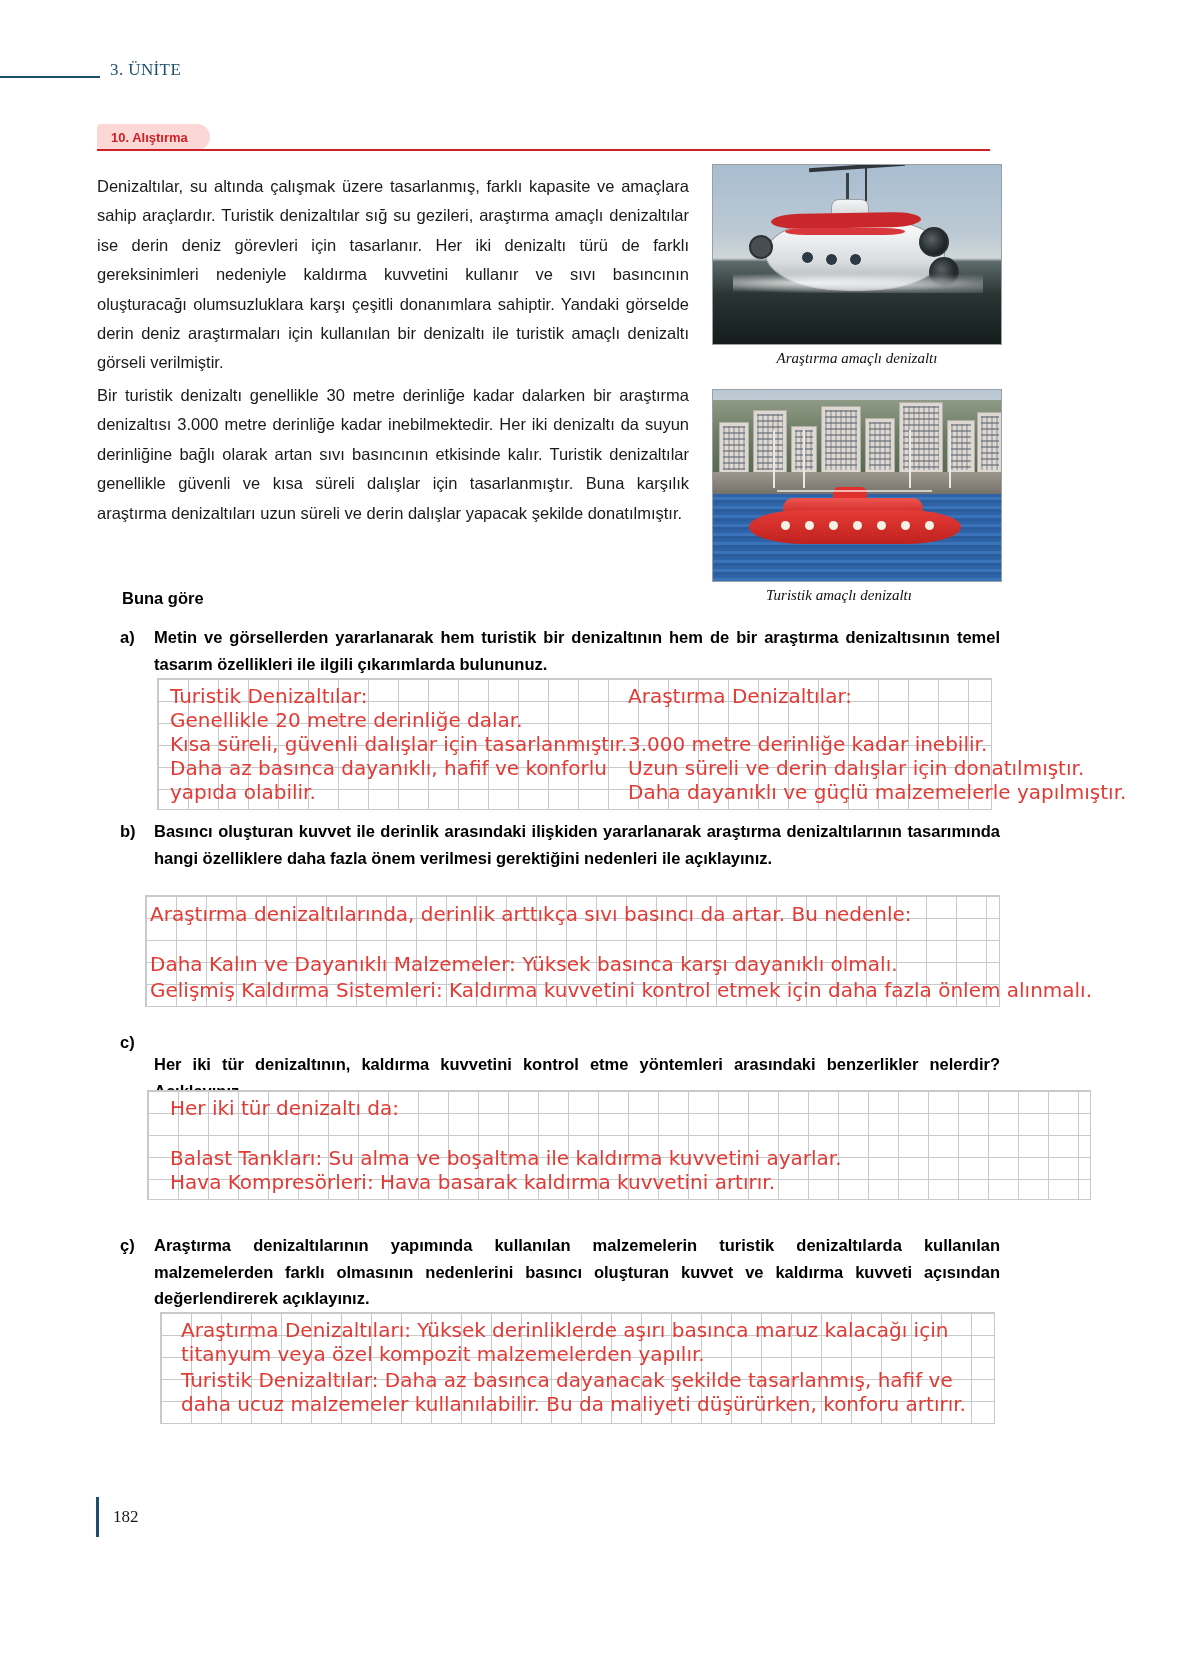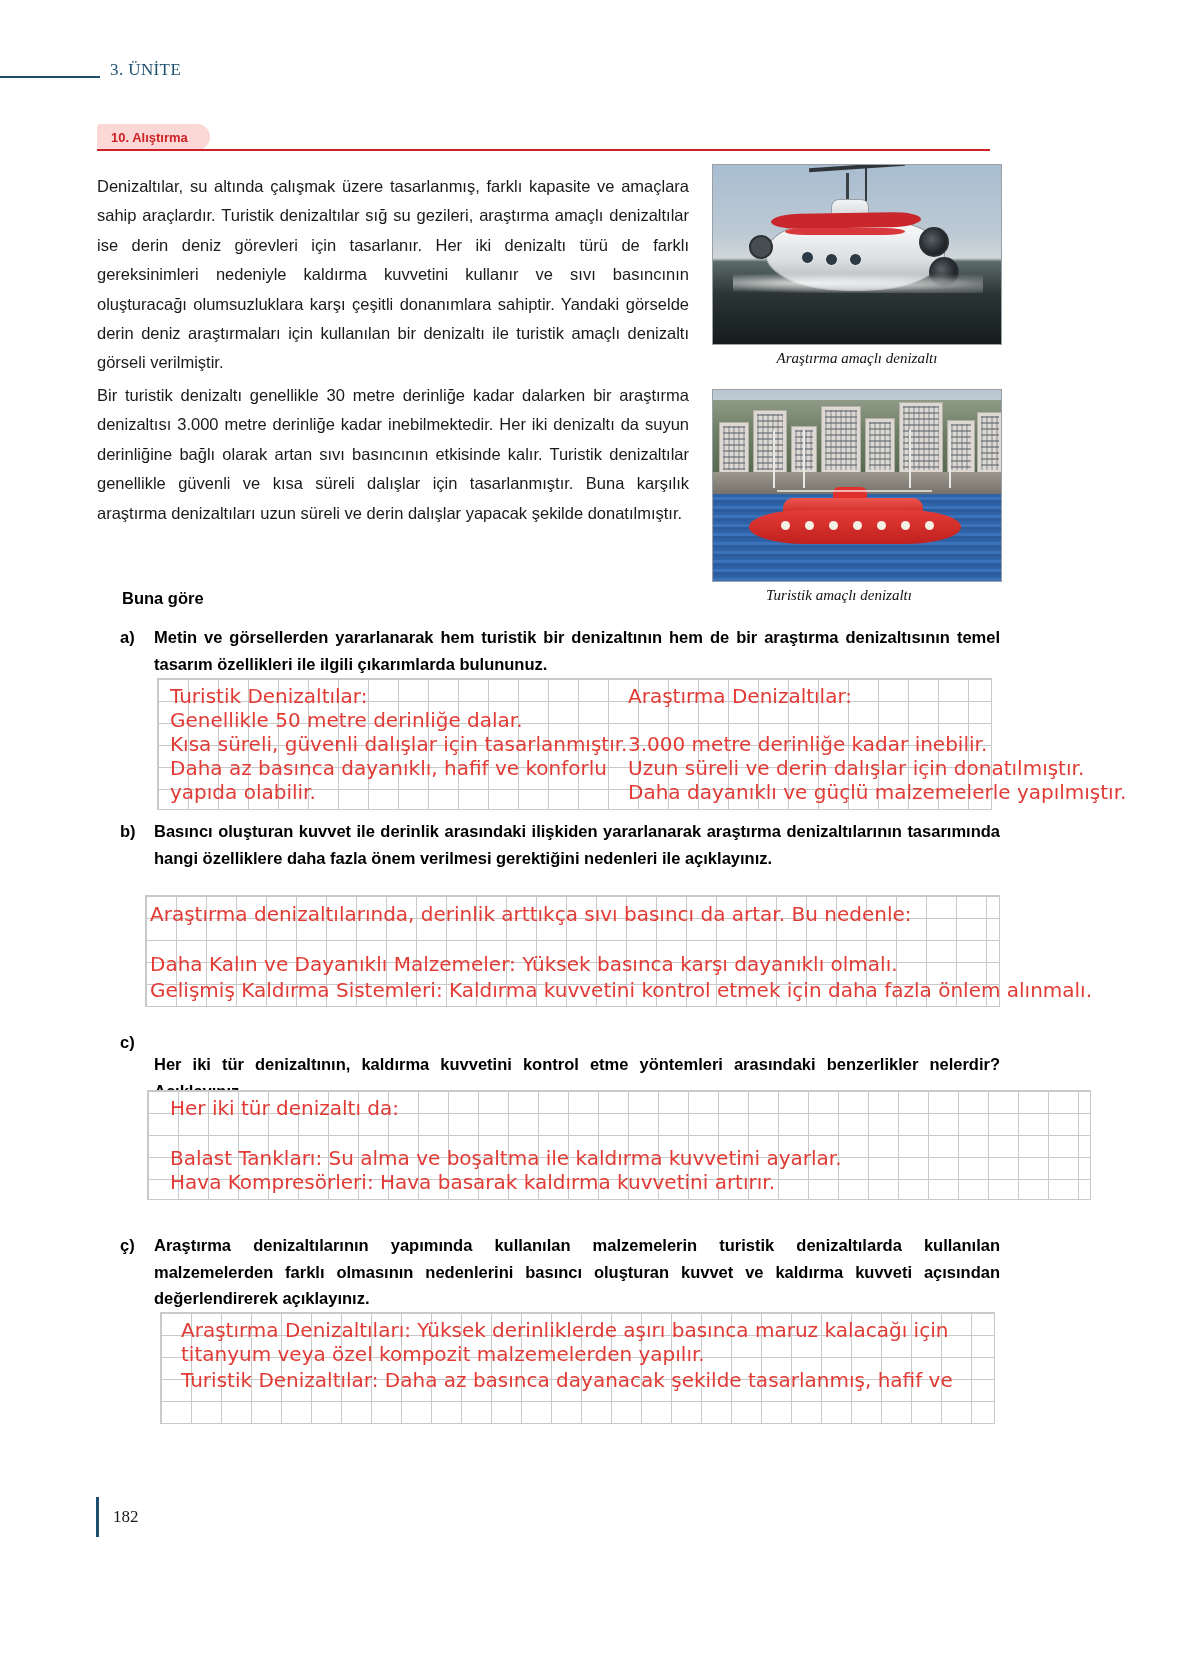--- a/index.html
+++ b/index.html
@@ -412,21 +412,21 @@
 
 <div id="buna-gore">Buna göre</div>
 
 <div class="q" id="q-a">
   <div class="q-letter">a)</div>
   <div class="q-text">Metin ve görsellerden yararlanarak hem turistik bir denizaltının hem de bir araştırma denizaltısının temel tasarım özellikleri ile ilgili çıkarımlarda bulununuz.</div>
 </div>
 
 <div class="ansbox" id="ans-a">
   <div class="ans-line" style="left:12px;  top:5px;">Turistik Denizaltılar:</div>
-  <div class="ans-line" style="left:12px;  top:29px;">Genellikle 50 metre derinliğe dalar.</div>
+  <div class="ans-line" style="left:12px;  top:29px;">Genellikle 20 metre derinliğe dalar.</div>
   <div class="ans-line" style="left:12px;  top:53px;">Kısa süreli, güvenli dalışlar için tasarlanmıştır.</div>
   <div class="ans-line" style="left:12px;  top:77px;">Daha az basınca dayanıklı, hafif ve konforlu</div>
   <div class="ans-line" style="left:12px;  top:101px;">yapıda olabilir.</div>
   <div class="ans-line" style="left:470px; top:5px;">Araştırma Denizaltılar:</div>
   <div class="ans-line" style="left:470px; top:53px;">3.000 metre derinliğe kadar inebilir.</div>
   <div class="ans-line" style="left:470px; top:77px;">Uzun süreli ve derin dalışlar için donatılmıştır.</div>
   <div class="ans-line" style="left:470px; top:101px;">Daha dayanıklı ve güçlü malzemelerle yapılmıştır.</div>
 </div>
 
 <div class="q" id="q-b">
@@ -453,18 +453,19 @@
 
 <div class="q" id="q-cc">
   <div class="q-letter">ç)</div>
   <div class="q-text">Araştırma denizaltılarının yapımında kullanılan malzemelerin turistik denizaltılarda kullanılan malzemelerden farklı olmasının nedenlerini basıncı oluşturan kuvvet ve kaldırma kuvveti açısından değerlendirerek açıklayınız.</div>
 </div>
 
 <div class="ansbox" id="ans-cc">
   <div class="ans-line" style="left:20px; top:5px;">Araştırma Denizaltıları: Yüksek derinliklerde aşırı basınca maruz kalacağı için</div>
   <div class="ans-line" style="left:20px; top:29px;">titanyum veya özel kompozit malzemelerden yapılır.</div>
   <div class="ans-line" style="left:20px; top:55px;">Turistik Denizaltılar: Daha az basınca dayanacak şekilde tasarlanmış, hafif ve</div>
+  <div class="ans-line" style="left:20px; top:79px;">daha ucuz malzemeler kullanılabilir. Bu da maliyeti düşürürken, konforu artırır.</div>
 </div>
 
 <div class="page-num">
   <div class="page-bar"></div>
   <span>182</span>
 </div>
 
 </body></html>

